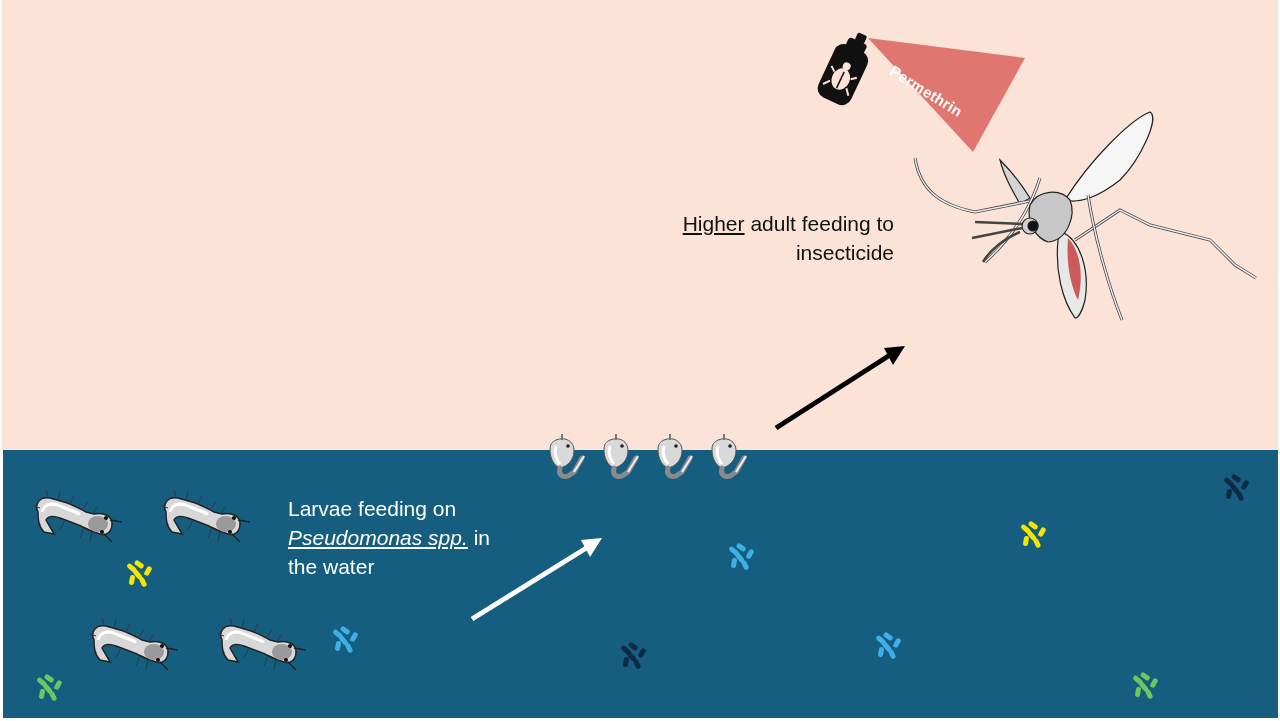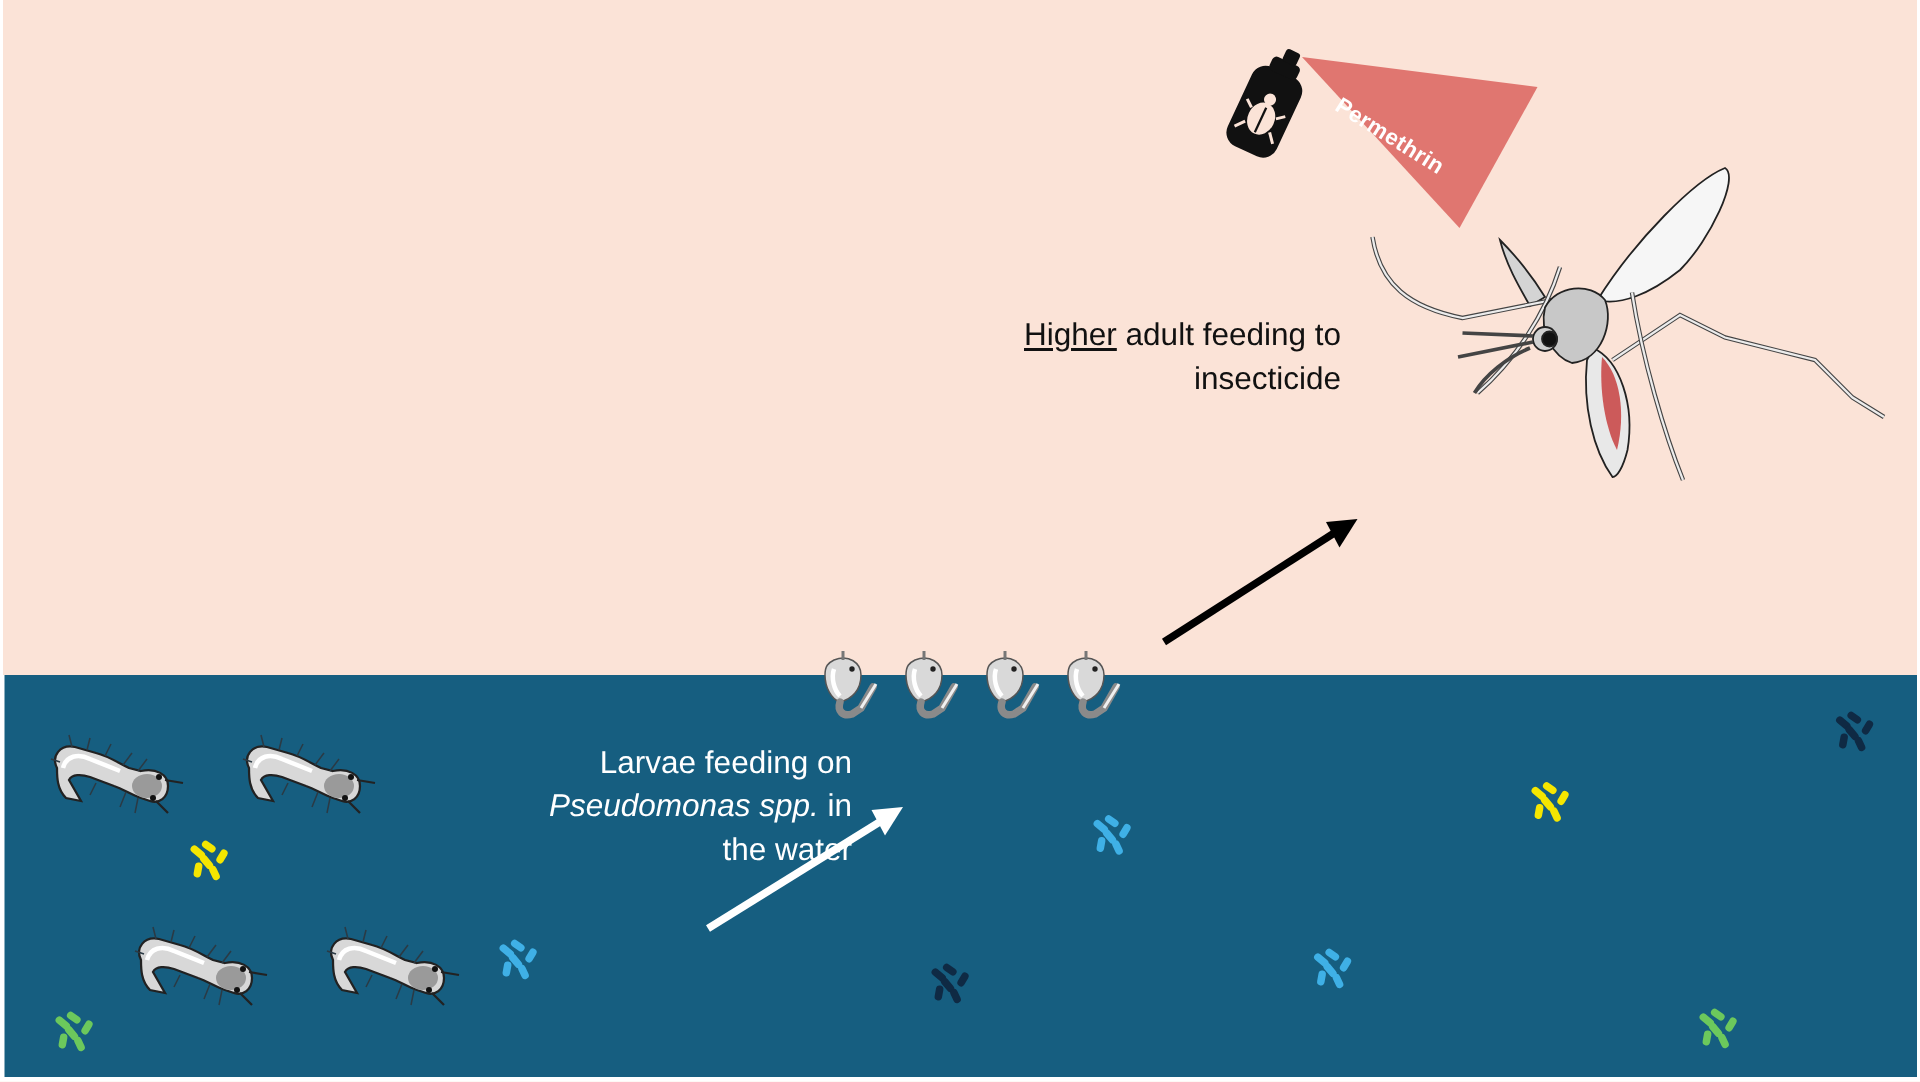--- a/index.html
+++ b/index.html
@@ -24,23 +24,22 @@
       line-height: 29px;
     }
     .adult-label {
       left: 600px; top: 209px; width: 294px;
       text-align: right; color: #111111;
     }
     .adult-label .u { text-decoration: underline; }
     .larvae-label {
       left: 288px; top: 494px; width: 280px;
       color: #ffffff;
-      text-align: right;
     }
-    .larvae-label i { font-style: italic; }
+    .larvae-label i { font-style: italic; text-decoration: underline; }
     .svg-layer { position: absolute; left: 0; top: 0; }
     .spray-text {
       position: absolute; left: 896px; top: 62px;
       font-size: 15px; font-weight: bold; color: #ffffff;
       transform: rotate(32deg); transform-origin: 0 0;
       letter-spacing: 0.3px;
     }
   </style>
 </head>
 <body>

